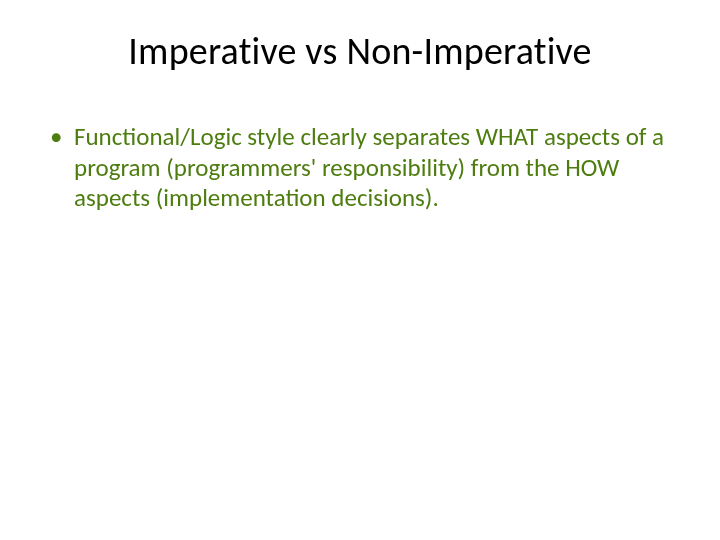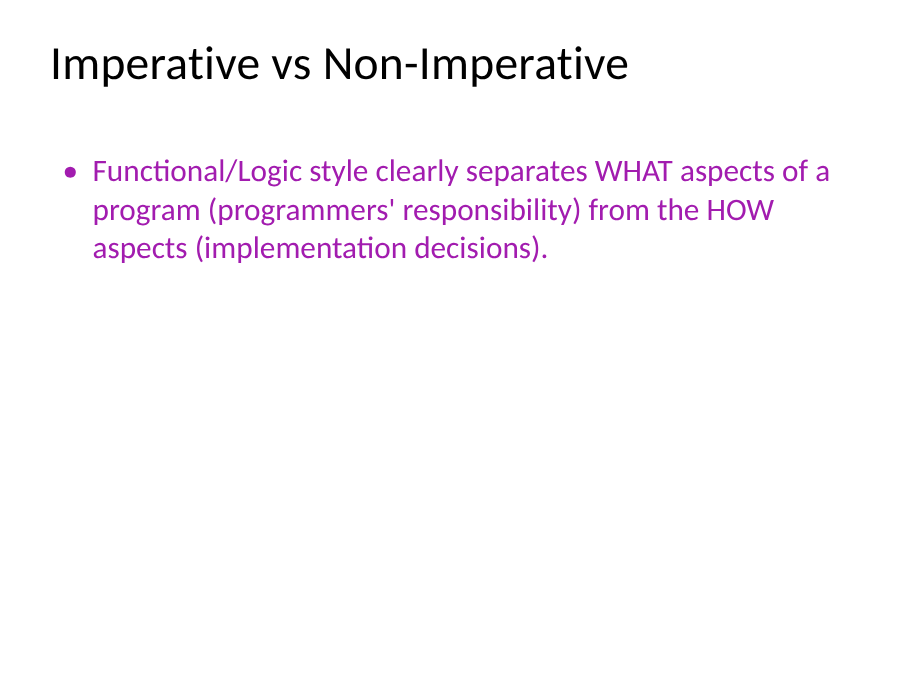--- a/index.html
+++ b/index.html
@@ -12,35 +12,36 @@
       height: 540px;
       background: #ffffff;
       font-family: Calibri, "Segoe UI", Arial, sans-serif;
       color: #000000;
       padding: 20px 40px 40px 40px;
       overflow: hidden;
     }
     .slide-title {
       font-size: 38px;
       font-weight: 400;
+      text-align: center;
       margin-top: 8px;
       margin-bottom: 48px;
       letter-spacing: 0.2px;
     }
     .bullet-list {
       list-style: none;
       padding-left: 8px;
     }
     .bullet-item {
       position: relative;
       padding-left: 26px;
       font-size: 25px;
       line-height: 1.22;
       margin-bottom: 4px;
-      color: #a21caf;
+      color: #4d7c0f;
     }
     .bullet-item::before {
       content: "•";
       position: absolute;
       left: 2px;
       top: 0;
       font-size: 25px;
     }
   </style>
 </head>

